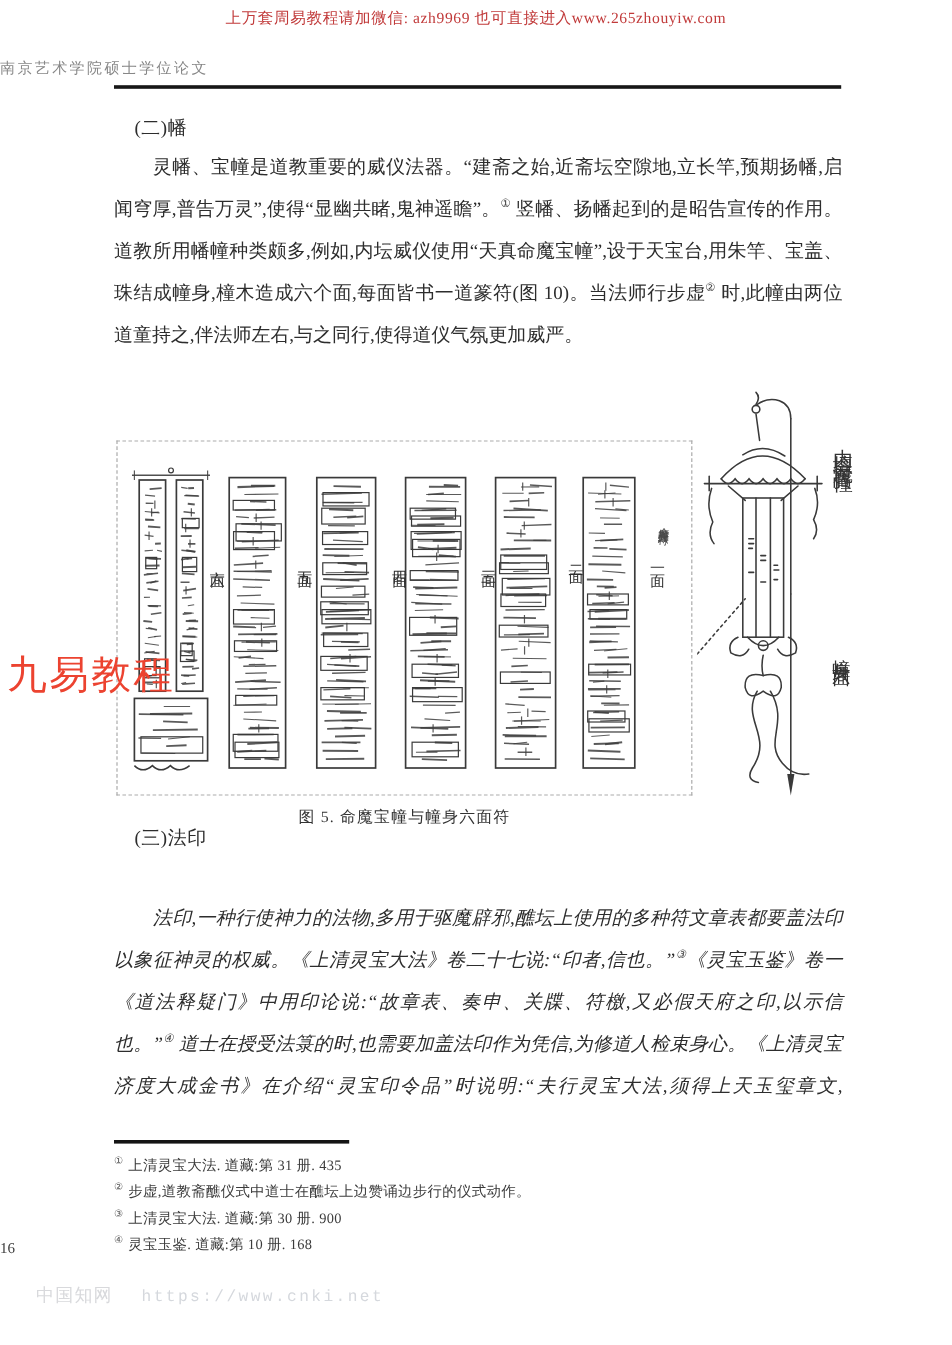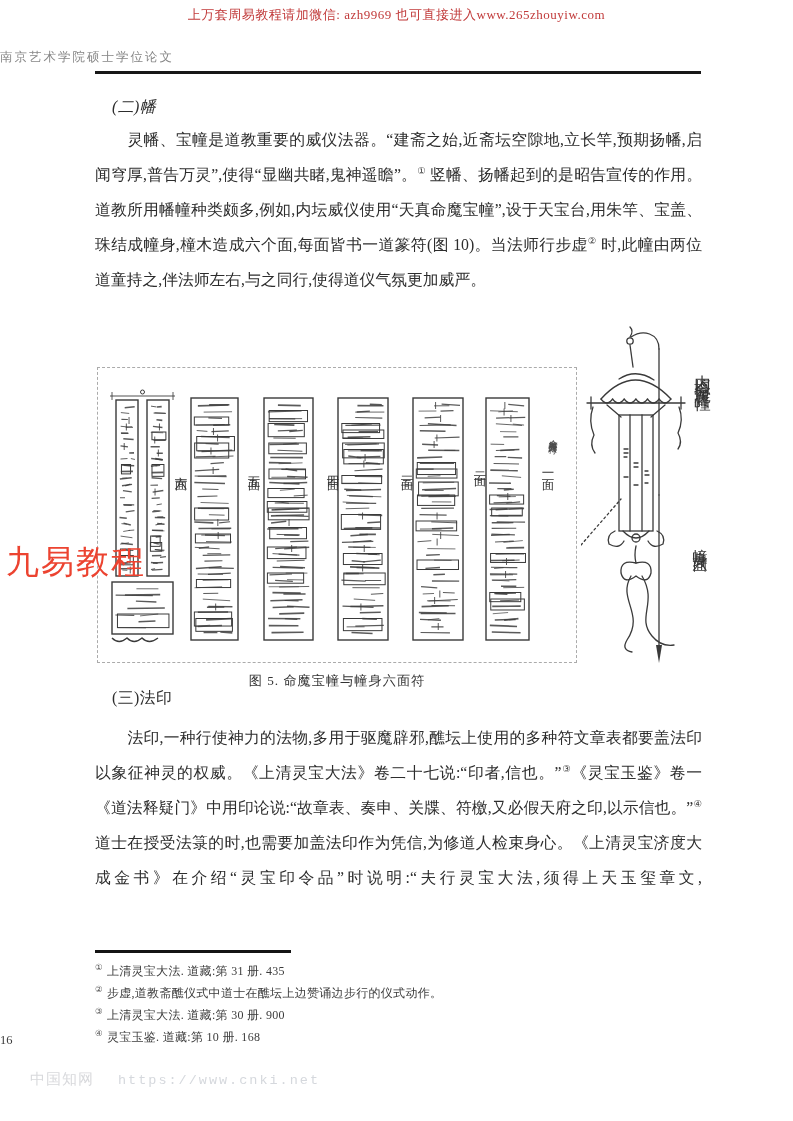--- a/index.html
+++ b/index.html
@@ -25,31 +25,31 @@
   }
   .head-rule{
     position:absolute;top:71px;left:95px;
     width:606px;height:2.5px;
     background:var(--rule-black,#171717);
   }
   .sec-heading{
     position:absolute;left:112px;
     font-size:15.8px;color:#2d2d2d;letter-spacing:.5px;
   }
-  .sec-heading.h1{top:97px;font-style:italic;}
+  .sec-heading.h1{top:97px;}
   .sec-heading.h2{top:688px;}
   .para{
     position:absolute;left:95px;width:607px;
     font-size:15.8px;line-height:35px;
     text-align:justify;text-justify:inter-ideograph;
     color:#2d2d2d;
     text-indent:2.05em;
   }
   .para.p1{top:122px;}
-  .para.p2{top:720px;}
+  .para.p2{top:748px;font-style:italic;}
   .para.fill-last{text-align-last:justify;}
   sup.fnref{
     font-size:9.5px;color:#3c3c3c;
     vertical-align:super;line-height:0;
     letter-spacing:0;
   }
   
   .figure-wrap{position:absolute;top:325px;left:95px;width:645px;height:352px;}
   .dashed-box{
     position:absolute;left:2px;top:42px;

